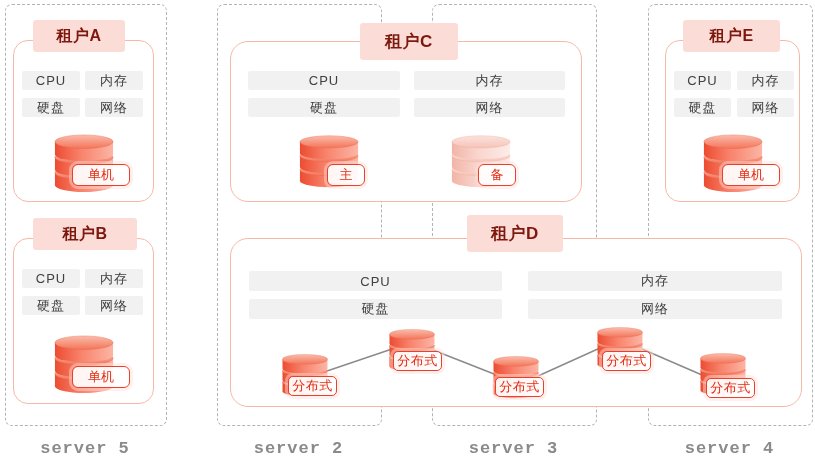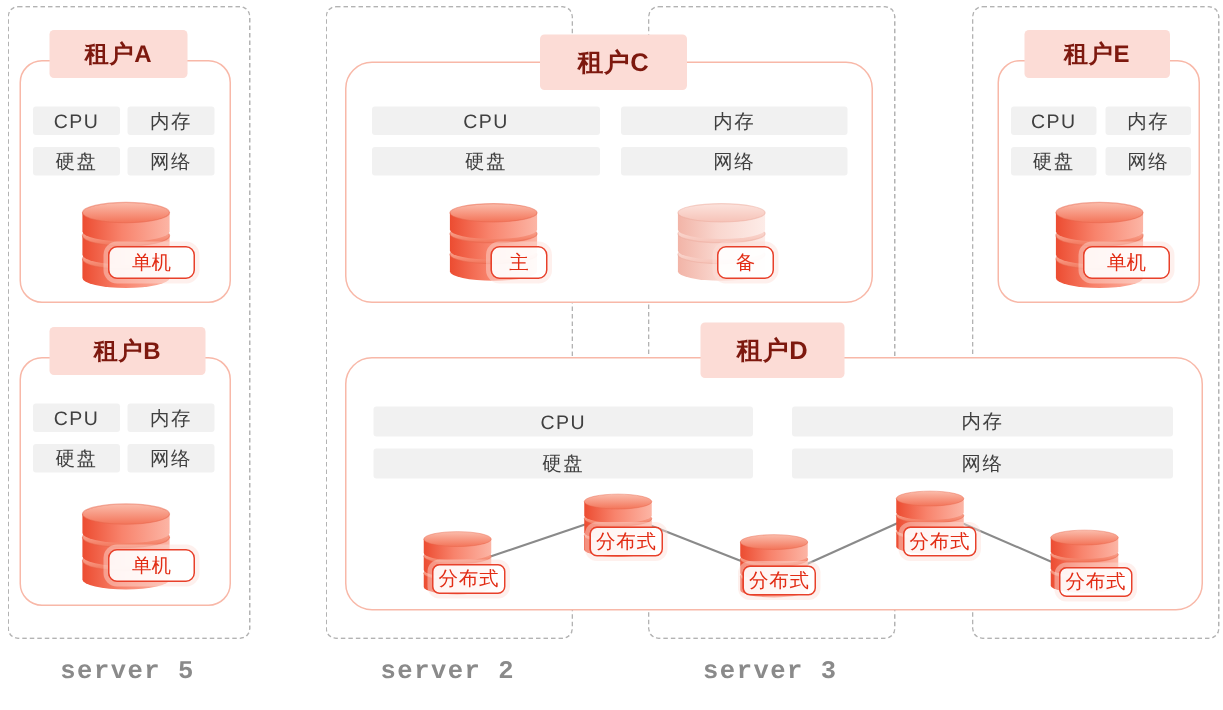--- a/index.html
+++ b/index.html
@@ -37,20 +37,21 @@
 <div class="stage">
 
   <div class="server-box" style="left:5px;top:4px;width:160px;height:420px;"></div>
   <div class="server-box" style="left:217px;top:4px;width:163px;height:420px;"></div>
   <div class="server-box" style="left:432px;top:4px;width:163px;height:420px;"></div>
   <div class="server-box" style="left:648px;top:4px;width:163px;height:420px;"></div>
 
   <div class="server-label" style="left:5px;top:439px;width:160px;">server 5</div>
   <div class="server-label" style="left:217px;top:439px;width:163px;">server 2</div>
   <div class="server-label" style="left:432px;top:439px;width:163px;">server 3</div>
+  <div class="server-label" style="left:648px;top:439px;width:163px;">server 4</div>
 
   <div class="card" style="left:13px;top:40px;width:139px;height:160px;"></div>
   <div class="card" style="left:13px;top:238px;width:139px;height:164px;"></div>
   <div class="card lg" style="left:230px;top:41px;width:350px;height:159px;"></div>
   <div class="card lg" style="left:230px;top:238px;width:570px;height:167px;"></div>
   <div class="card" style="left:665px;top:40px;width:133px;height:160px;"></div>
 
   <div class="tenant-header" style="left:33px;top:20px;width:92px;height:32px;">租户A</div>
   <div class="tenant-header" style="left:33px;top:218px;width:104px;height:32px;">租户B</div>
   <div class="tenant-header lg" style="left:360px;top:23px;width:98px;height:37px;">租户C</div>

